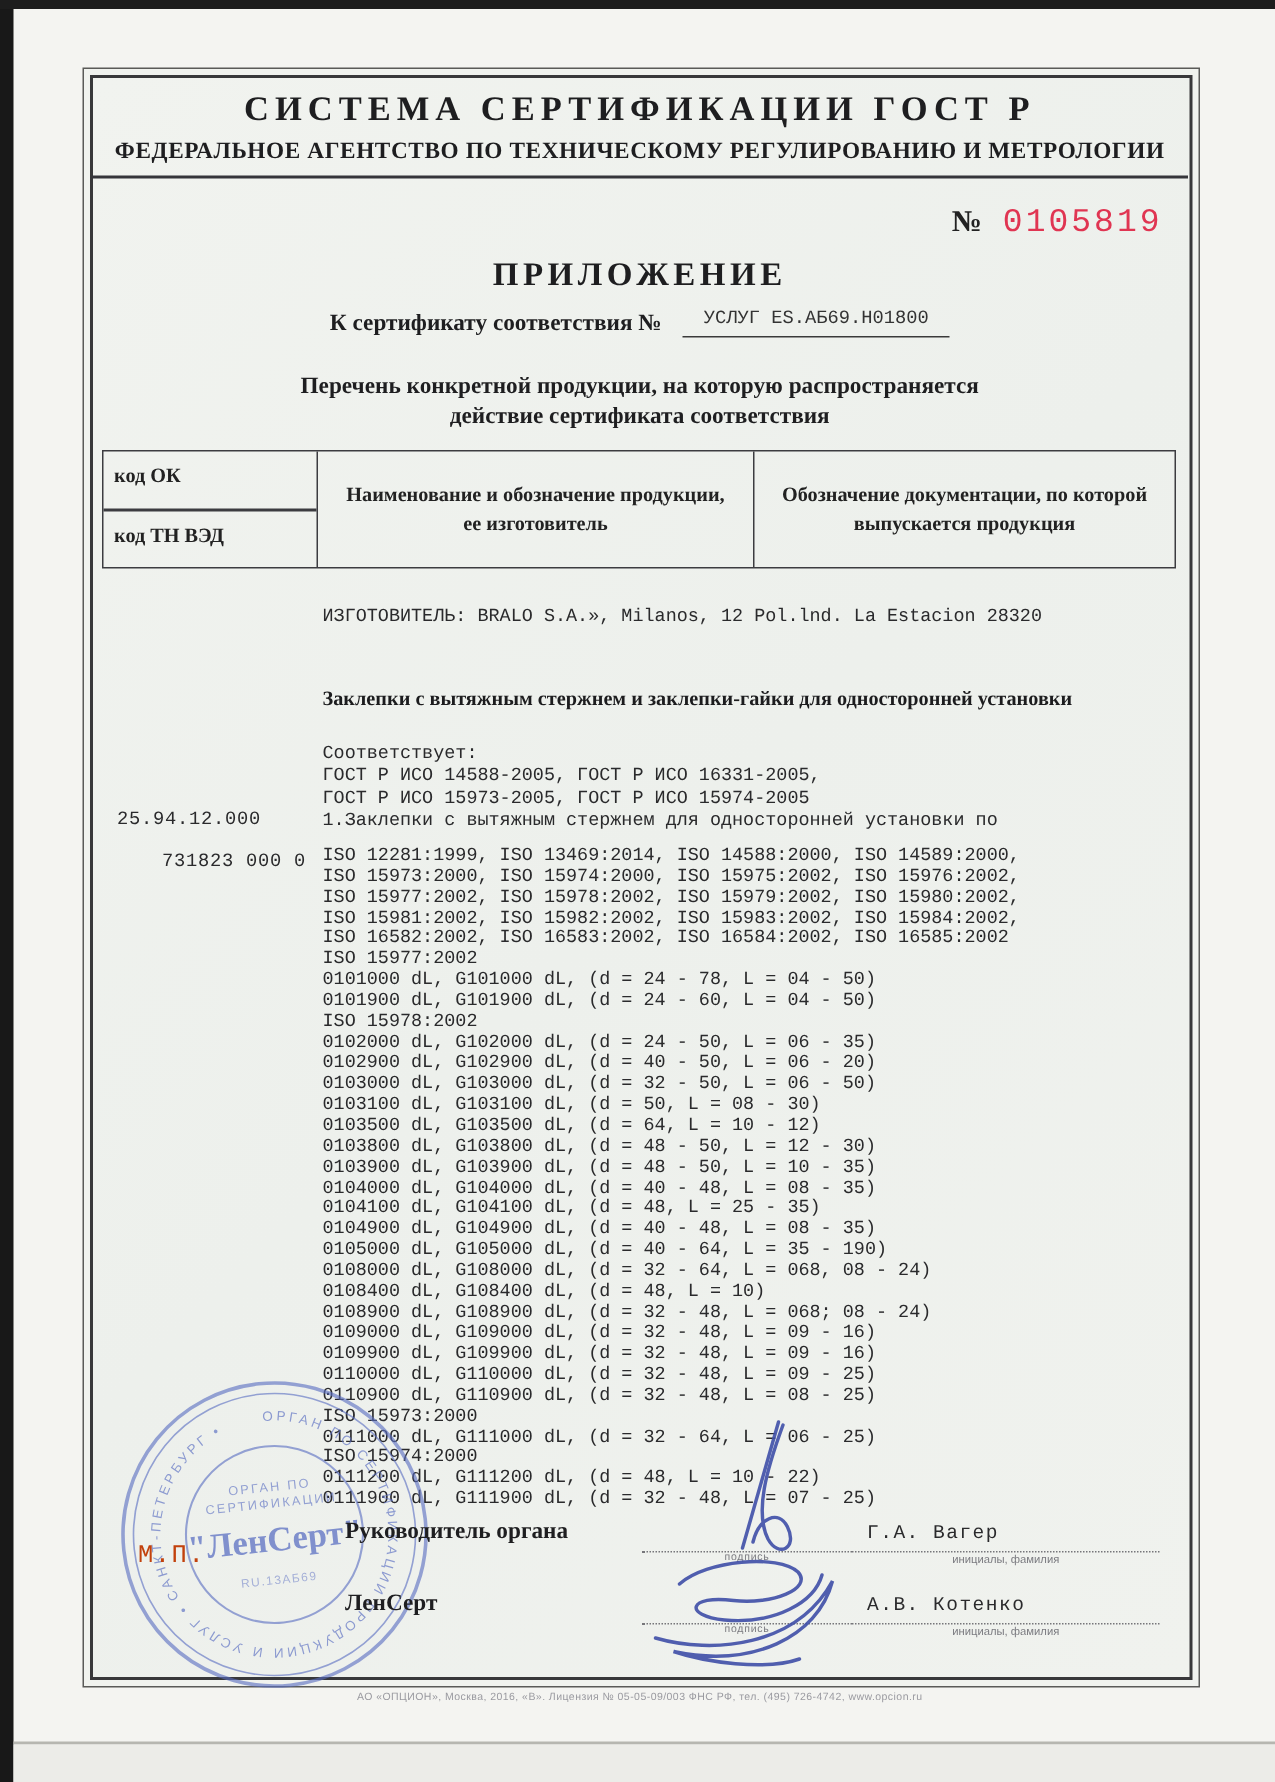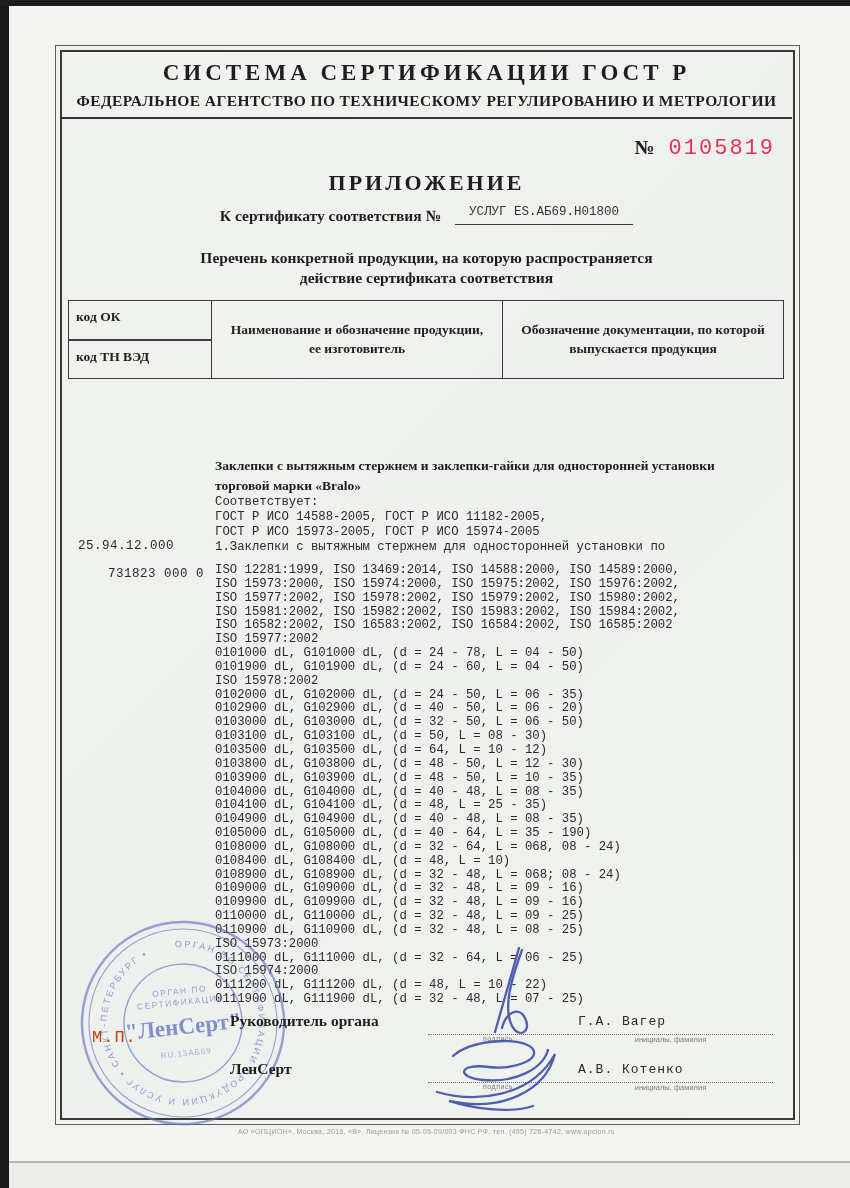--- a/index.html
+++ b/index.html
@@ -107,30 +107,30 @@
     </div>
     <div class="spec-col3">
       <div class="spec-head">Обозначение документации, по которой выпускается продукция</div>
     </div>
   </div>
 
   <div class="abs mono code-ok">25.94.12.000</div>
   <div class="abs mono code-tnved">731823 000 0</div>
 
   <div class="abs mono manu">
+    <div>ИЗГОТОВИТЕЛЬ: BRALO S.A.», Milanos, 12 Pol.lnd. La Estacion 28320</div>
   </div>
 
   <div class="abs prod" style="font-family:'Liberation Serif',serif;">
     <div>Заклепки с вытяжным стержнем и заклепки-гайки для односторонней установки</div>
-    <div>торговой марки «Bralo»</div>
   </div>
 
   <div class="abs mono conf">
     <div>Соответствует:</div>
-    <div>ГОСТ Р ИСО 14588-2005, ГОСТ Р ИСО 11182-2005,</div>
+    <div>ГОСТ Р ИСО 14588-2005, ГОСТ Р ИСО 16331-2005,</div>
     <div>ГОСТ Р ИСО 15973-2005, ГОСТ Р ИСО 15974-2005</div>
   </div>
 
   <div class="abs mono item1">1.Заклепки с вытяжным стержнем для односторонней установки по</div>
 
   <div class="abs mono speclines"><div>ISO 12281:1999, ISO 13469:2014, ISO 14588:2000, ISO 14589:2000,</div><div>ISO 15973:2000, ISO 15974:2000, ISO 15975:2002, ISO 15976:2002,</div><div>ISO 15977:2002, ISO 15978:2002, ISO 15979:2002, ISO 15980:2002,</div><div>ISO 15981:2002, ISO 15982:2002, ISO 15983:2002, ISO 15984:2002,</div><div>ISO 16582:2002, ISO 16583:2002, ISO 16584:2002, ISO 16585:2002</div><div>ISO 15977:2002</div><div>0101000 dL, G101000 dL, (d = 24 - 78, L = 04 - 50)</div><div>0101900 dL, G101900 dL, (d = 24 - 60, L = 04 - 50)</div><div>ISO 15978:2002</div><div>0102000 dL, G102000 dL, (d = 24 - 50, L = 06 - 35)</div><div>0102900 dL, G102900 dL, (d = 40 - 50, L = 06 - 20)</div><div>0103000 dL, G103000 dL, (d = 32 - 50, L = 06 - 50)</div><div>0103100 dL, G103100 dL, (d = 50, L = 08 - 30)</div><div>0103500 dL, G103500 dL, (d = 64, L = 10 - 12)</div><div>0103800 dL, G103800 dL, (d = 48 - 50, L = 12 - 30)</div><div>0103900 dL, G103900 dL, (d = 48 - 50, L = 10 - 35)</div><div>0104000 dL, G104000 dL, (d = 40 - 48, L = 08 - 35)</div><div>0104100 dL, G104100 dL, (d = 48, L = 25 - 35)</div><div>0104900 dL, G104900 dL, (d = 40 - 48, L = 08 - 35)</div><div>0105000 dL, G105000 dL, (d = 40 - 64, L = 35 - 190)</div><div>0108000 dL, G108000 dL, (d = 32 - 64, L = 068, 08 - 24)</div><div>0108400 dL, G108400 dL, (d = 48, L = 10)</div><div>0108900 dL, G108900 dL, (d = 32 - 48, L = 068; 08 - 24)</div><div>0109000 dL, G109000 dL, (d = 32 - 48, L = 09 - 16)</div><div>0109900 dL, G109900 dL, (d = 32 - 48, L = 09 - 16)</div><div>0110000 dL, G110000 dL, (d = 32 - 48, L = 09 - 25)</div><div>0110900 dL, G110900 dL, (d = 32 - 48, L = 08 - 25)</div><div>ISO 15973:2000</div><div>0111000 dL, G111000 dL, (d = 32 - 64, L = 06 - 25)</div><div>ISO 15974:2000</div><div>0111200 dL, G111200 dL, (d = 48, L = 10 - 22)</div><div>0111900 dL, G111900 dL, (d = 32 - 48, L = 07 - 25)</div></div>
 
   <svg class="abs stamp" viewBox="0 0 222 222">
     <g fill="none" stroke="#5a6ec2" opacity="0.75">
       <circle cx="111" cy="111" r="101" stroke-width="2.4"></circle>

